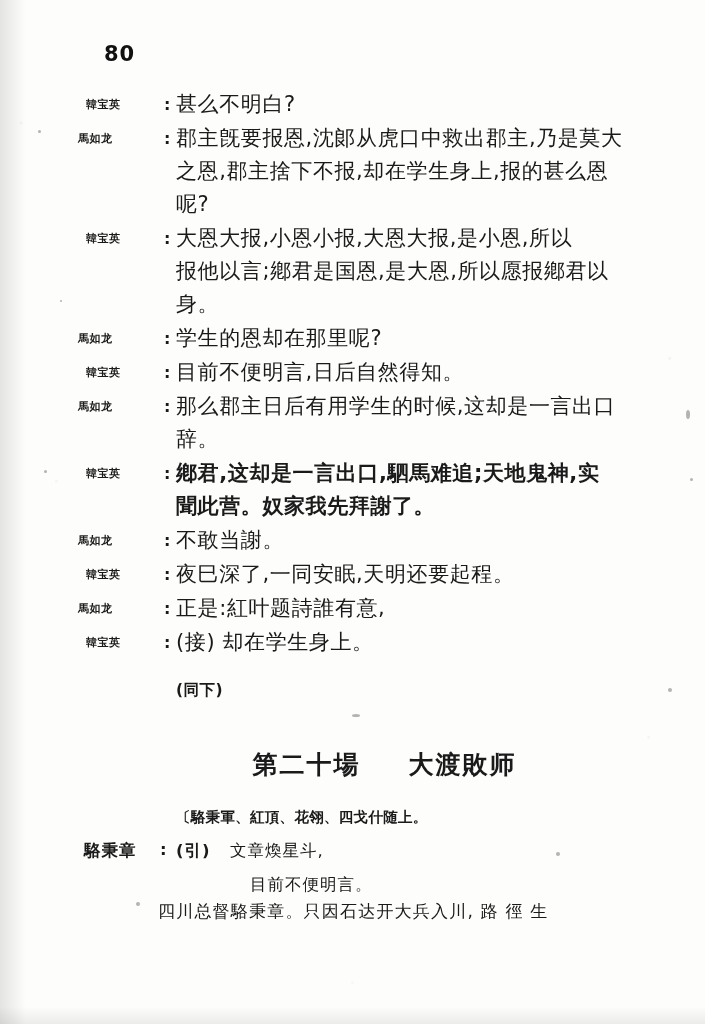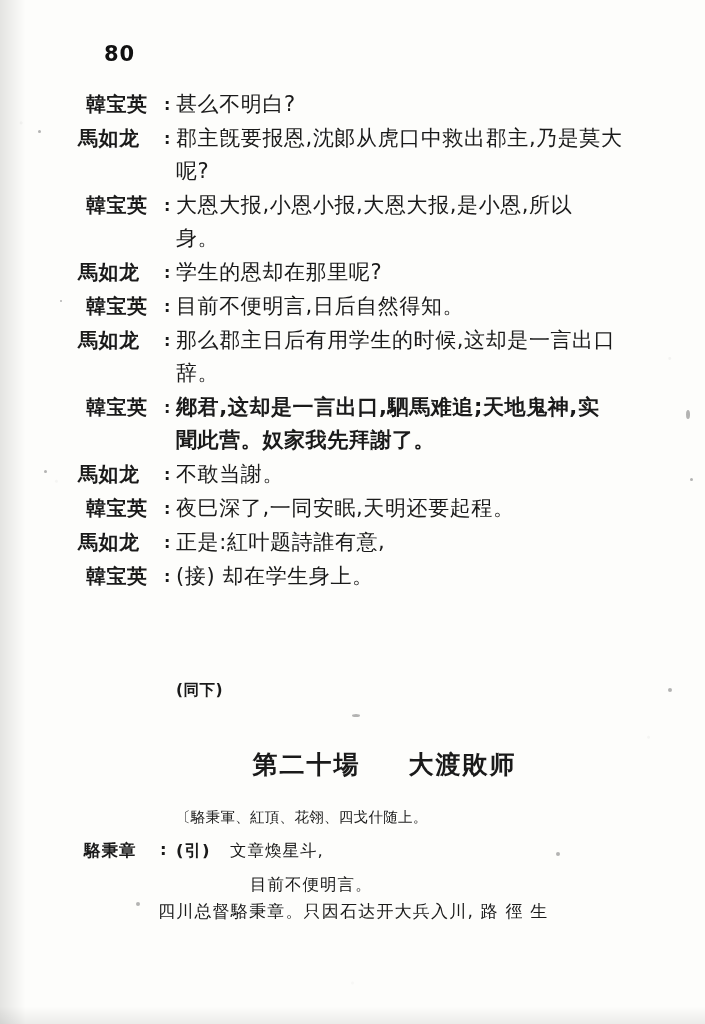--- a/index.html
+++ b/index.html
@@ -78,21 +78,21 @@
   .line {
     display: flex;
     align-items: flex-start;
     margin-bottom: 1px;
   }
   .speaker {
     width: 86px;
     flex: 0 0 86px;
     text-align: left;
     font-weight: bold;
-    font-size: 20px;
+    font-size: 11px;
     line-height: 33px;
     letter-spacing: 0.5px;
     white-space: nowrap;
   }
   .speaker.indent {
     padding-left: 8px;
     width: 78px;
     flex: 0 0 78px;
   }
   .colon {
@@ -132,21 +132,21 @@
   }
   .scene-title .gap {
     display: inline-block;
     width: 48px;
   }
 
   .stage-dir {
     position: absolute;
     left: 176px;
     font-size: 14.5px;
-    font-weight: normal;
+    font-weight: bold;
     letter-spacing: 0.3px;
   }
 
   .verse-line {
     position: absolute;
     font-size: 16.5px;
     letter-spacing: 1px;
   }
 
   .final-line {
@@ -195,29 +195,31 @@
         <div class="text">
           <span class="cont">甚么不明白?</span>
         </div>
       </div>
 
       <div class="line">
         <div class="speaker">馬如龙</div>
         <div class="colon">:</div>
         <div class="text">
           <span class="cont">郡主旣要报恩,沈郞从虎口中救出郡主,乃是莫大</span>
+          <span class="cont">之恩,郡主捨下不报,却在学生身上,报的甚么恩</span>
           <span class="cont">呢?</span>
         </div>
       </div>
 
       <div class="line">
         <div class="speaker indent">韓宝英</div>
         <div class="colon">:</div>
         <div class="text">
           <span class="cont">大恩大报,小恩小报,大恩大报,是小恩,所以</span>
+          <span class="cont">报他以言;鄕君是国恩,是大恩,所以愿报鄕君以</span>
           <span class="cont">身。</span>
         </div>
       </div>
 
       <div class="line">
         <div class="speaker">馬如龙</div>
         <div class="colon">:</div>
         <div class="text">
           <span class="cont">学生的恩却在那里呢?</span>
         </div>

